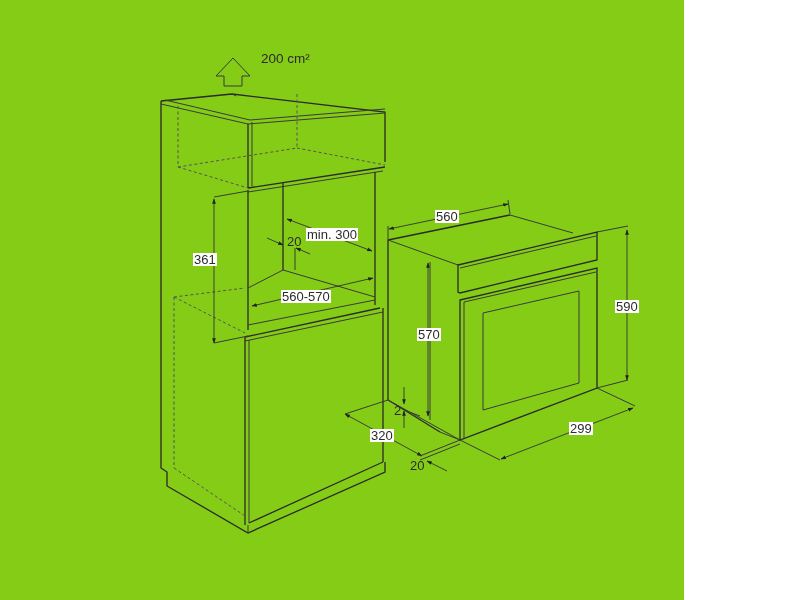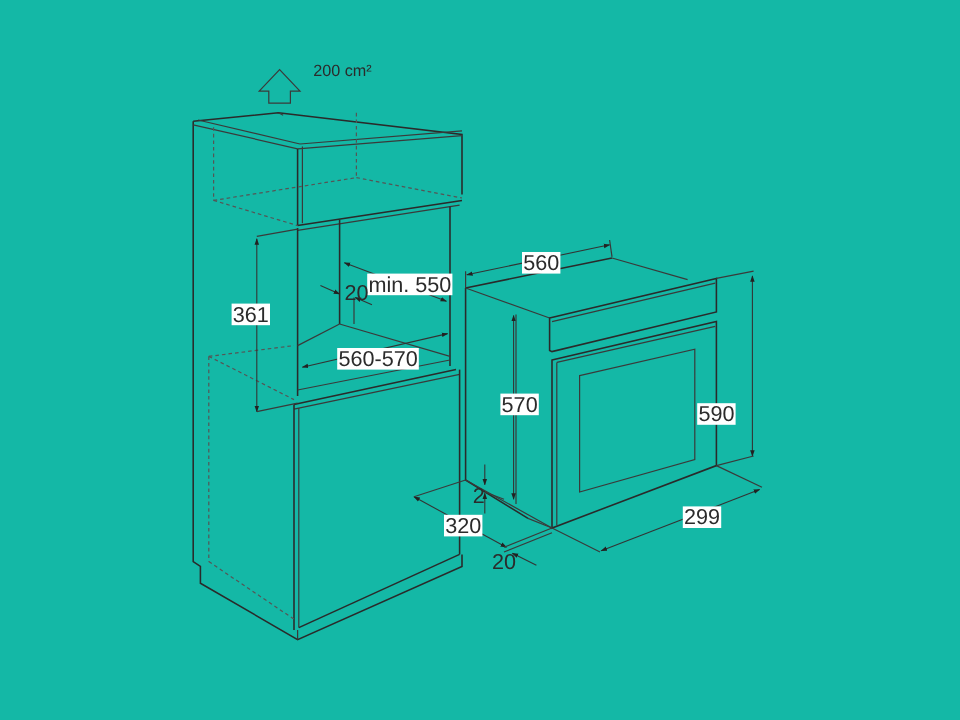--- a/index.html
+++ b/index.html
@@ -1,23 +1,23 @@
 <!DOCTYPE html>
 <html><head>
 <meta charset="utf-8">
 <style>
   html, body { margin: 0; padding: 0; background: #ffffff; }
-  #stage { position: relative; width: 800px; height: 600px; overflow: hidden; background: #14b8a6; }
+  #stage { position: relative; width: 684px; height: 600px; overflow: hidden; background: #84cc16; }
   svg { position: absolute; left: 0; top: 0; }
   .ln { stroke: #2a2a2a; stroke-width: 1.3; fill: none; }
   .thin { stroke: #3a3a3a; stroke-width: 1; fill: none; }
   .dash { stroke: #555; stroke-width: 1; fill: none; stroke-dasharray: 3 2.5; }
   .dim { stroke: #333; stroke-width: 0.9; fill: none; }
   .ar { fill: #222; stroke: none; }
-  .lbl { position: absolute; font-family: "Liberation Sans", sans-serif; font-size: 18px; color: #2b2b2b; line-height: 1; white-space: nowrap; background: #fff; padding: 0 1px; }
+  .lbl { position: absolute; font-family: "Liberation Sans", sans-serif; font-size: 13px; color: #2b2b2b; line-height: 1; white-space: nowrap; background: #fff; padding: 0 1px; }
   .lbl.top { font-size: 13.5px; background: transparent; }
 </style>
 </head>
 <body>
 
 <div id="stage">
   <svg width="800" height="600" viewBox="0 0 800 600">
     <defs>
       <marker id="ah" viewBox="0 0 10 10" refX="9" refY="5" markerWidth="6" markerHeight="6" orient="auto-start-reverse">
         <path d="M0,1.5 L10,5 L0,8.5 z" class="ar"></path>
@@ -131,24 +131,24 @@
       <line class="dim" x1="447" y1="471" x2="427" y2="461" marker-end="url(#ah)"></line>
 
       <line class="dim" x1="404" y1="387" x2="404" y2="404" marker-end="url(#ah)"></line>
       <line class="dim" x1="404" y1="428" x2="404" y2="411" marker-end="url(#ah)"></line>
       <line class="thin" x1="404" y1="410" x2="420" y2="416"></line>
     </g>
   </svg>
 
   <span class="lbl top" style="left:260px;top:52px;">200 cm²</span>
   <span class="lbl" style="left:193px;top:253px;">361</span>
-  <span class="lbl" style="left:306px;top:228px;">min. 550</span>
+  <span class="lbl" style="left:306px;top:228px;">min. 300</span>
   <span class="lbl" style="left:286px;top:235px;background:transparent;">20</span>
   <span class="lbl" style="left:281px;top:290px;">560-570</span>
 
   <span class="lbl" style="left:435px;top:210px;">560</span>
   <span class="lbl" style="left:417px;top:328px;">570</span>
-  <span class="lbl" style="left:581px;top:300px;margin-top:36px;">590</span>
+  <span class="lbl" style="left:615px;top:300px;">590</span>
   <span class="lbl" style="left:569px;top:422px;">299</span>
   <span class="lbl" style="left:370px;top:429px;">320</span>
   <span class="lbl" style="left:409px;top:459px;background:transparent;">20</span>
   <span class="lbl" style="left:393px;top:404px;background:transparent;">2</span>
 </div>
 
 </body></html>

